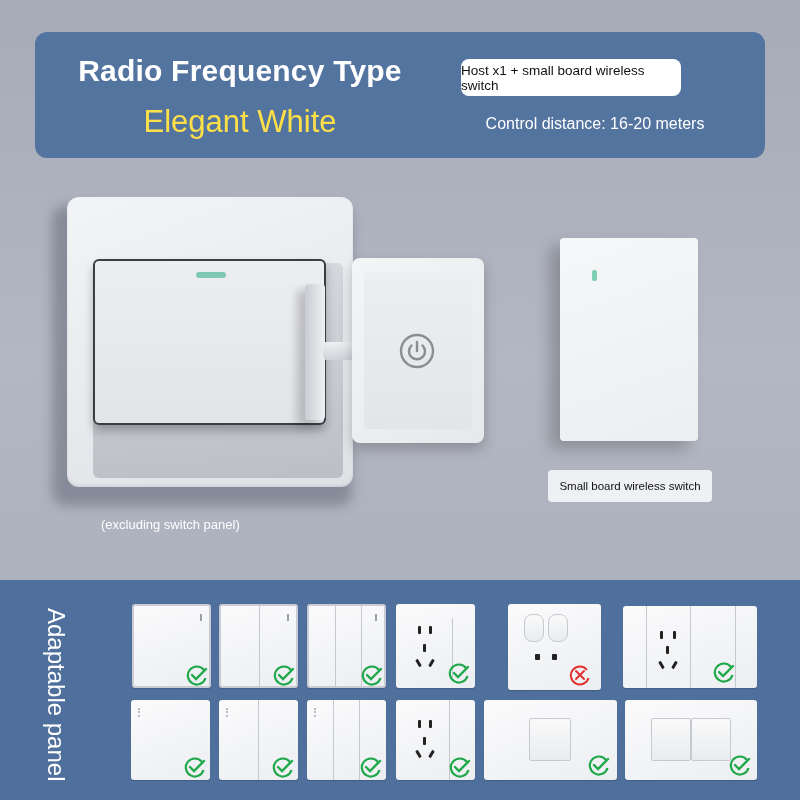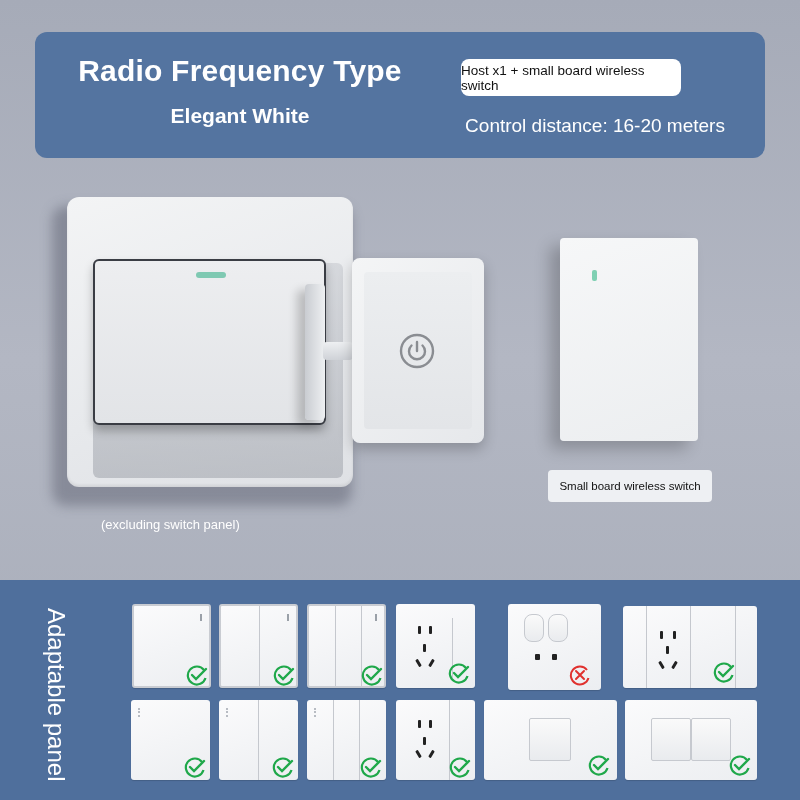--- a/index.html
+++ b/index.html
@@ -2,23 +2,23 @@
 <html><head>
 <meta charset="utf-8">
 <style>
   * { box-sizing: border-box; margin: 0; padding: 0; }
   body { width: 800px; height: 800px; overflow: hidden; font-family: "Liberation Sans", "DejaVu Sans", sans-serif; }
   .page { position: relative; width: 800px; height: 800px; background: linear-gradient(180deg, #a6abb8 0%, #b3b7c3 45%, #a7acb8 100%); overflow: hidden; }
 
   
   .banner { position: absolute; left: 35px; top: 32px; width: 730px; height: 126px; background: #5474a0; border-radius: 12px; }
   .banner .title1 { position: absolute; left: 0; width: 410px; top: 22px; text-align: center; color: #fff; font-size: 30px; font-weight: bold; letter-spacing: 0.2px; }
-  .banner .title2 { position: absolute; left: 0; width: 410px; top: 72px; text-align: center; color: #ffffff; font-size: 21px; font-weight: bold; }
+  .banner .title2 { position: absolute; left: 0; width: 410px; top: 72px; text-align: center; color: #fde047; font-size: 31px; font-weight: normal; }
   .banner .pill { position: absolute; left: 426px; top: 27px; width: 220px; height: 37px; background: #fff; border-radius: 8px; color: #111; font-size: 13.5px; display: flex; align-items: center; justify-content: center; }
-  .banner .dist { position: absolute; left: 420px; top: 83px; width: 280px; text-align: center; color: #fff; font-size: 19px; }
+  .banner .dist { position: absolute; left: 420px; top: 83px; width: 280px; text-align: center; color: #fff; font-size: 16px; }
 
   
   .panel-shadow { position: absolute; left: 52px; top: 206px; width: 300px; height: 300px; background: rgba(60,64,80,0.35); border-radius: 14px; filter: blur(6px); }
   .switch-panel { position: absolute; left: 67px; top: 197px; width: 286px; height: 290px; background: linear-gradient(160deg,#f3f4f5 0%,#e7e9ec 60%,#dfe1e5 100%); border-radius: 12px; box-shadow: inset 0 -2px 3px rgba(0,0,0,0.08); }
   .rocker-shadow { position: absolute; left: 93px; top: 263px; width: 250px; height: 215px; background: linear-gradient(180deg,#c4c7cd,#9ea2aa); border-radius: 6px; opacity: 0.55; }
   .rocker { position: absolute; left: 93px; top: 259px; width: 233px; height: 166px; background: linear-gradient(180deg,#edeef0,#e2e4e7); border: 2px solid #3a3d44; border-radius: 6px; box-shadow: 0 6px 10px rgba(0,0,0,0.25); }
   .rocker .led { position: absolute; left: 101px; top: 11px; width: 30px; height: 6px; background: #7fc9b2; border-radius: 3px; }
   .clip { position: absolute; left: 305px; top: 284px; width: 20px; height: 136px; background: linear-gradient(90deg,#c9ccd1,#eef0f2); border-radius: 4px; box-shadow: -8px 6px 10px rgba(0,0,0,0.2); }
   .cable { position: absolute; left: 323px; top: 342px; width: 30px; height: 18px; background: linear-gradient(180deg,#eef0f2,#cfd2d7); border-radius: 4px; }
   .host { position: absolute; left: 352px; top: 258px; width: 132px; height: 185px; background: linear-gradient(135deg,#f4f5f6,#e6e8eb); border-radius: 8px; box-shadow: 0 6px 14px rgba(0,0,0,0.22); }

